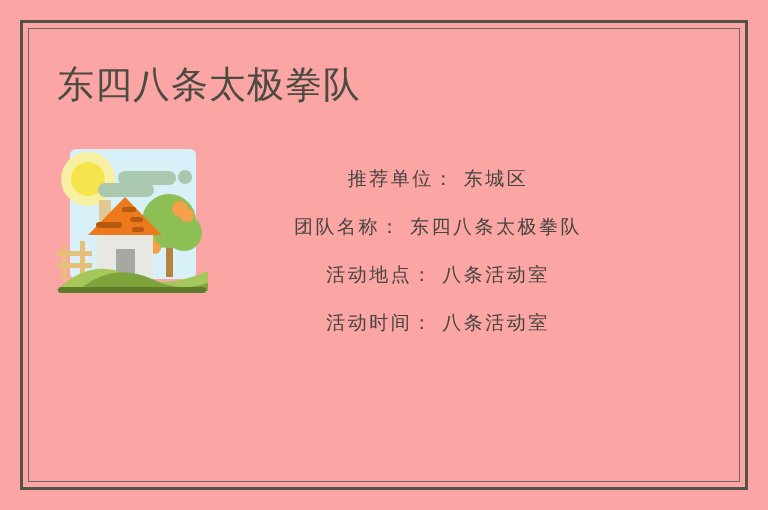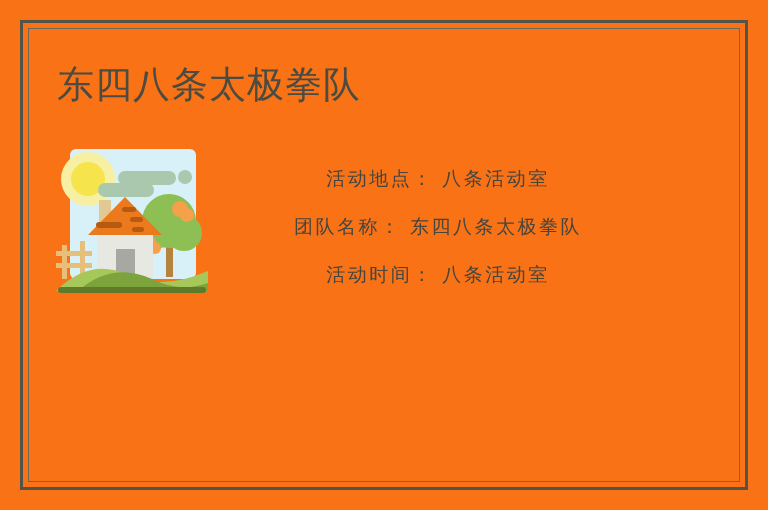--- a/index.html
+++ b/index.html
@@ -13,21 +13,21 @@
     font-family: "Liberation Sans", "DejaVu Sans", sans-serif;
     overflow: hidden;
   }
 
   
   .page {
     position: absolute;
     left: 0; top: 0;
     width: 768px;
     height: 510px;
-    background: #f97316;
+    background: #fca5a5;
   }
   .frame-outer {
     position: absolute;
     left: 20px;
     top: 20px;
     right: 20px;
     bottom: 20px;
     border: 3px solid #54534a;
     box-sizing: border-box;
   }
@@ -139,19 +139,20 @@
         <rect x="0" y="106" width="36" height="5" fill="#e6c07a"></rect>
         <rect x="0" y="118" width="36" height="5" fill="#e6c07a"></rect>
 
         <path d="M0 146 Q34 112 72 130 Q106 146 152 126 L152 146 Z" fill="#a6c85a"></path>
         <path d="M22 146 Q56 116 96 134 Q124 148 152 138 L152 146 Z" fill="#7da33c"></path>
         <rect x="2" y="142" width="148" height="6" rx="3" fill="#5f7a28"></rect>
       </svg>
     </div>
 
     <div class="info">
+      <div class="info-line">推荐单位： 东城区</div>
+      <div class="info-line">团队名称： 东四八条太极拳队</div>
       <div class="info-line">活动地点： 八条活动室</div>
-      <div class="info-line">团队名称： 东四八条太极拳队</div>
       <div class="info-line">活动时间： 八条活动室</div>
     </div>
 
   </div>
 </div>
 
 </body></html>

